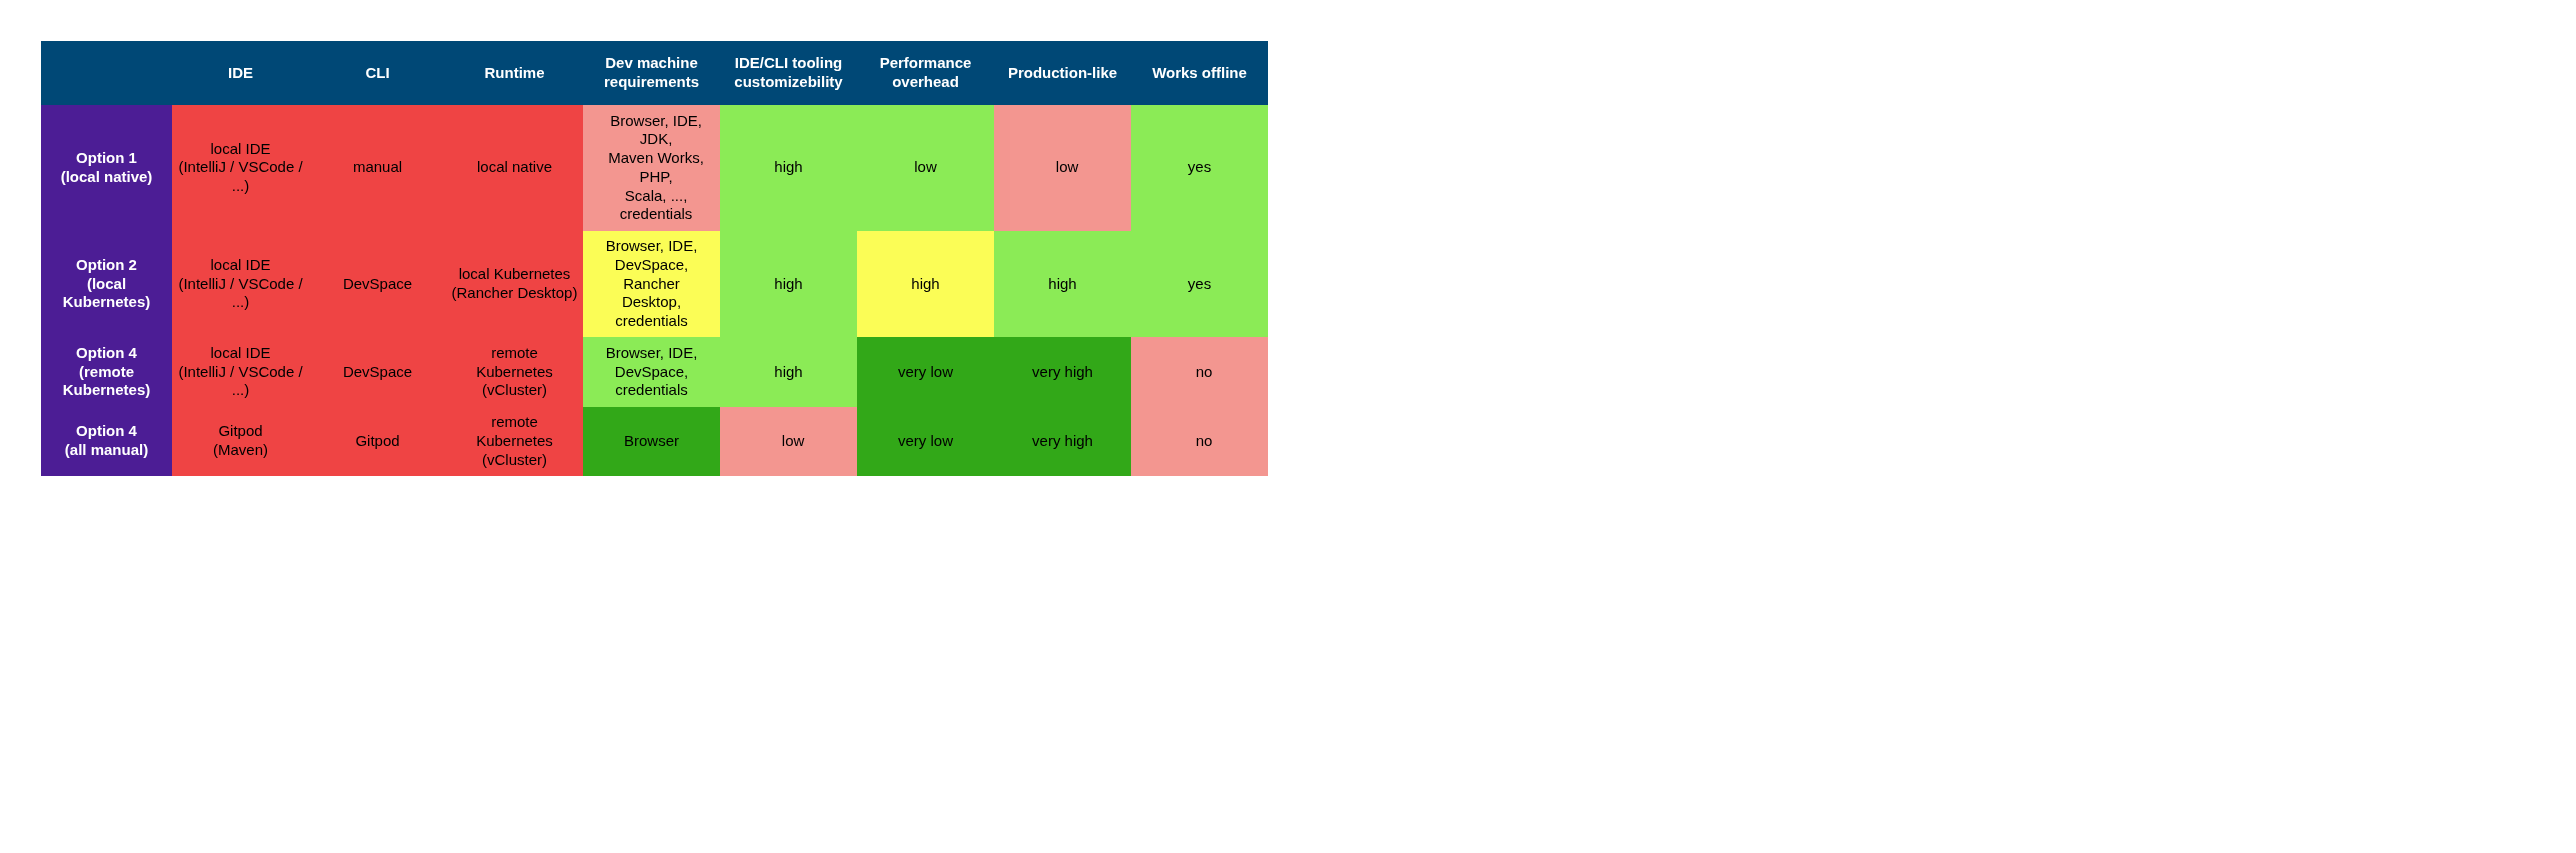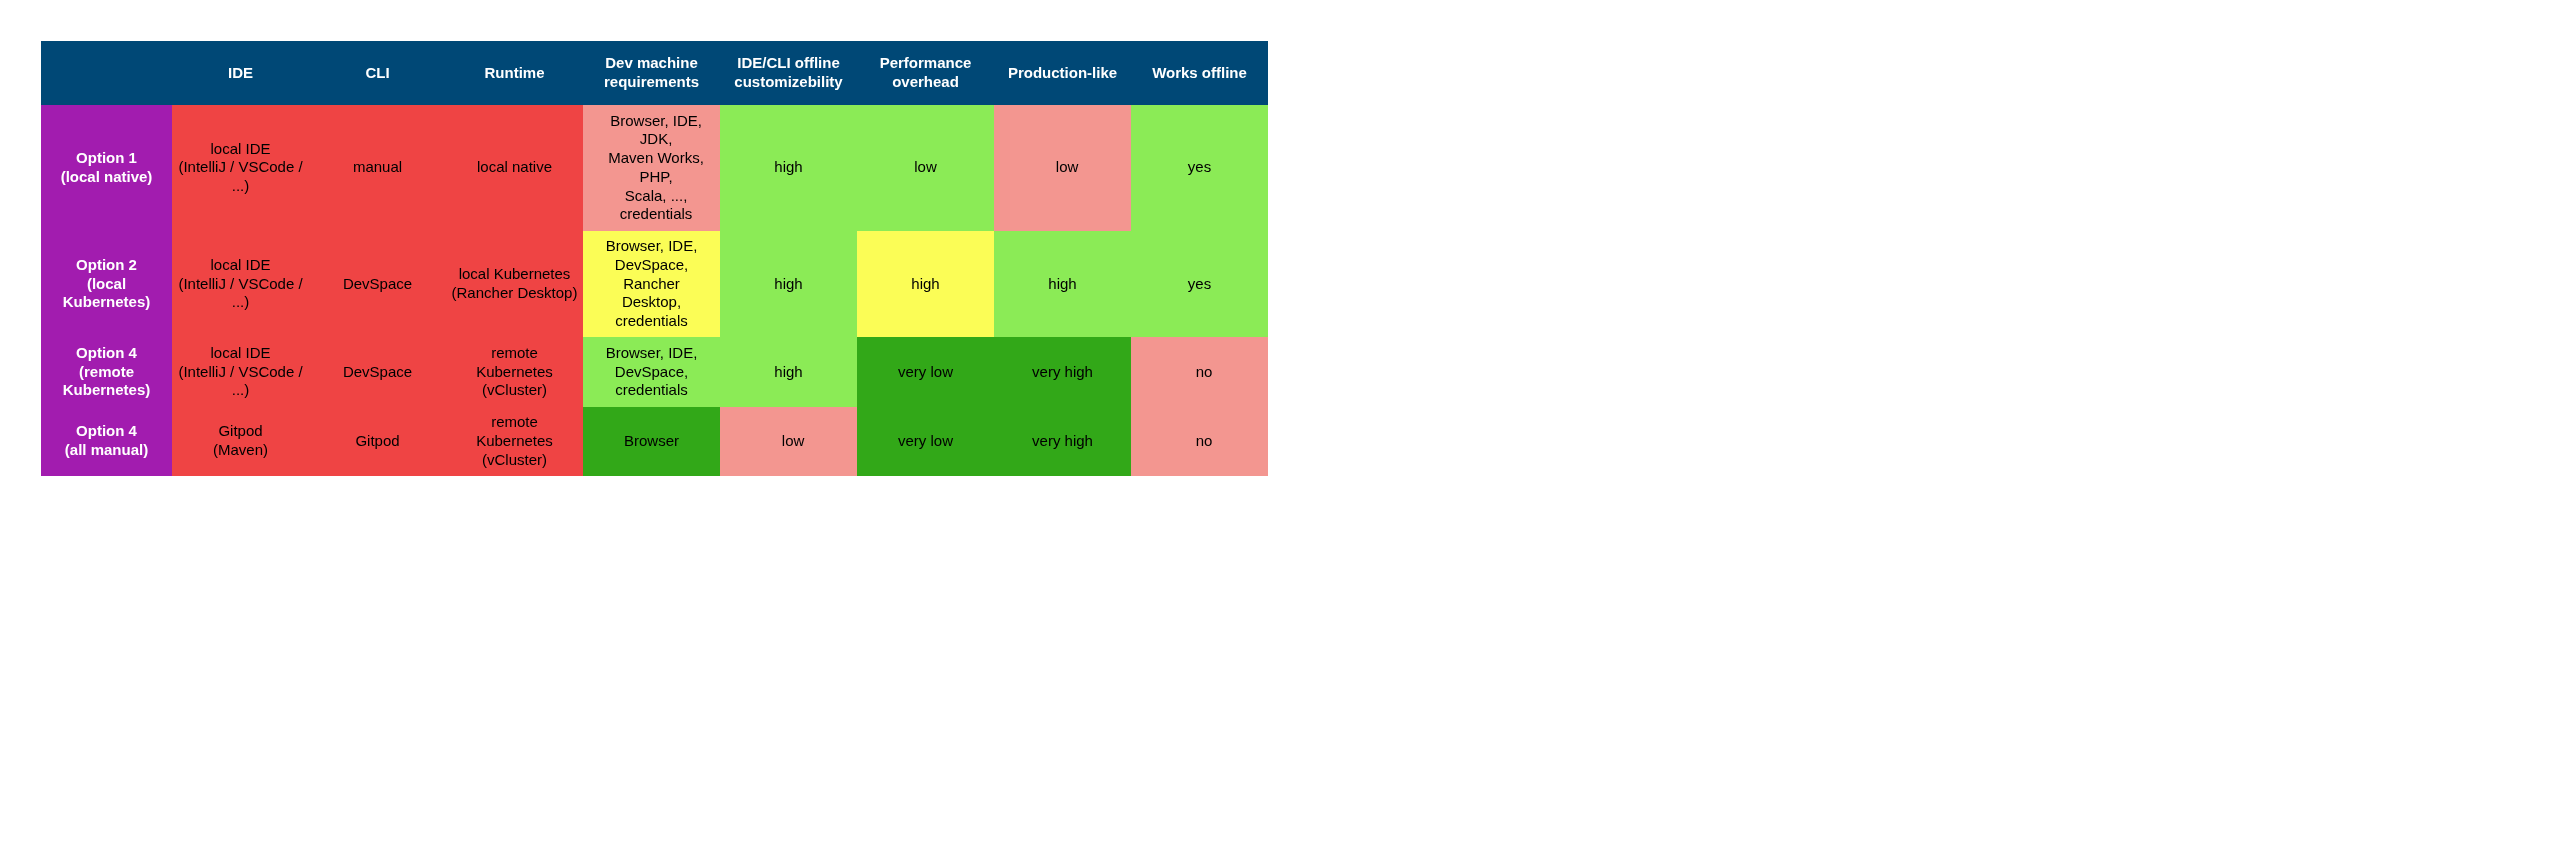--- a/index.html
+++ b/index.html
@@ -22,21 +22,21 @@
       font-size: 15px;
       line-height: 1.25;
     }
     thead th {
       background: #004876;
       color: #ffffff;
       font-weight: 700;
       height: 64px;
     }
     tbody th {
-      background: #a21caf;
+      background: #4c1d95;
       color: #ffffff;
       font-weight: 700;
       height: 65px;
       margin-top: 32px;
     }
     tbody td {
       background: #ef4444;
       color: #000000;
       height: 65px;
     }
@@ -84,21 +84,21 @@
         <th>CLI</th>
         <th>Runtime</th>
         <th>
           <span class="two-line">
             <span class="l1">Dev machine</span>
             <span class="l2">requirements</span>
           </span>
         </th>
         <th>
           <span class="two-line">
-            <span class="l1">IDE/CLI offline</span>
+            <span class="l1">IDE/CLI tooling</span>
             <span class="l2">customizebility</span>
           </span>
         </th>
         <th>
           <span class="two-line">
             <span class="l1">Performance</span>
             <span class="l2">overhead</span>
           </span>
         </th>
         <th>Production-like</th>

